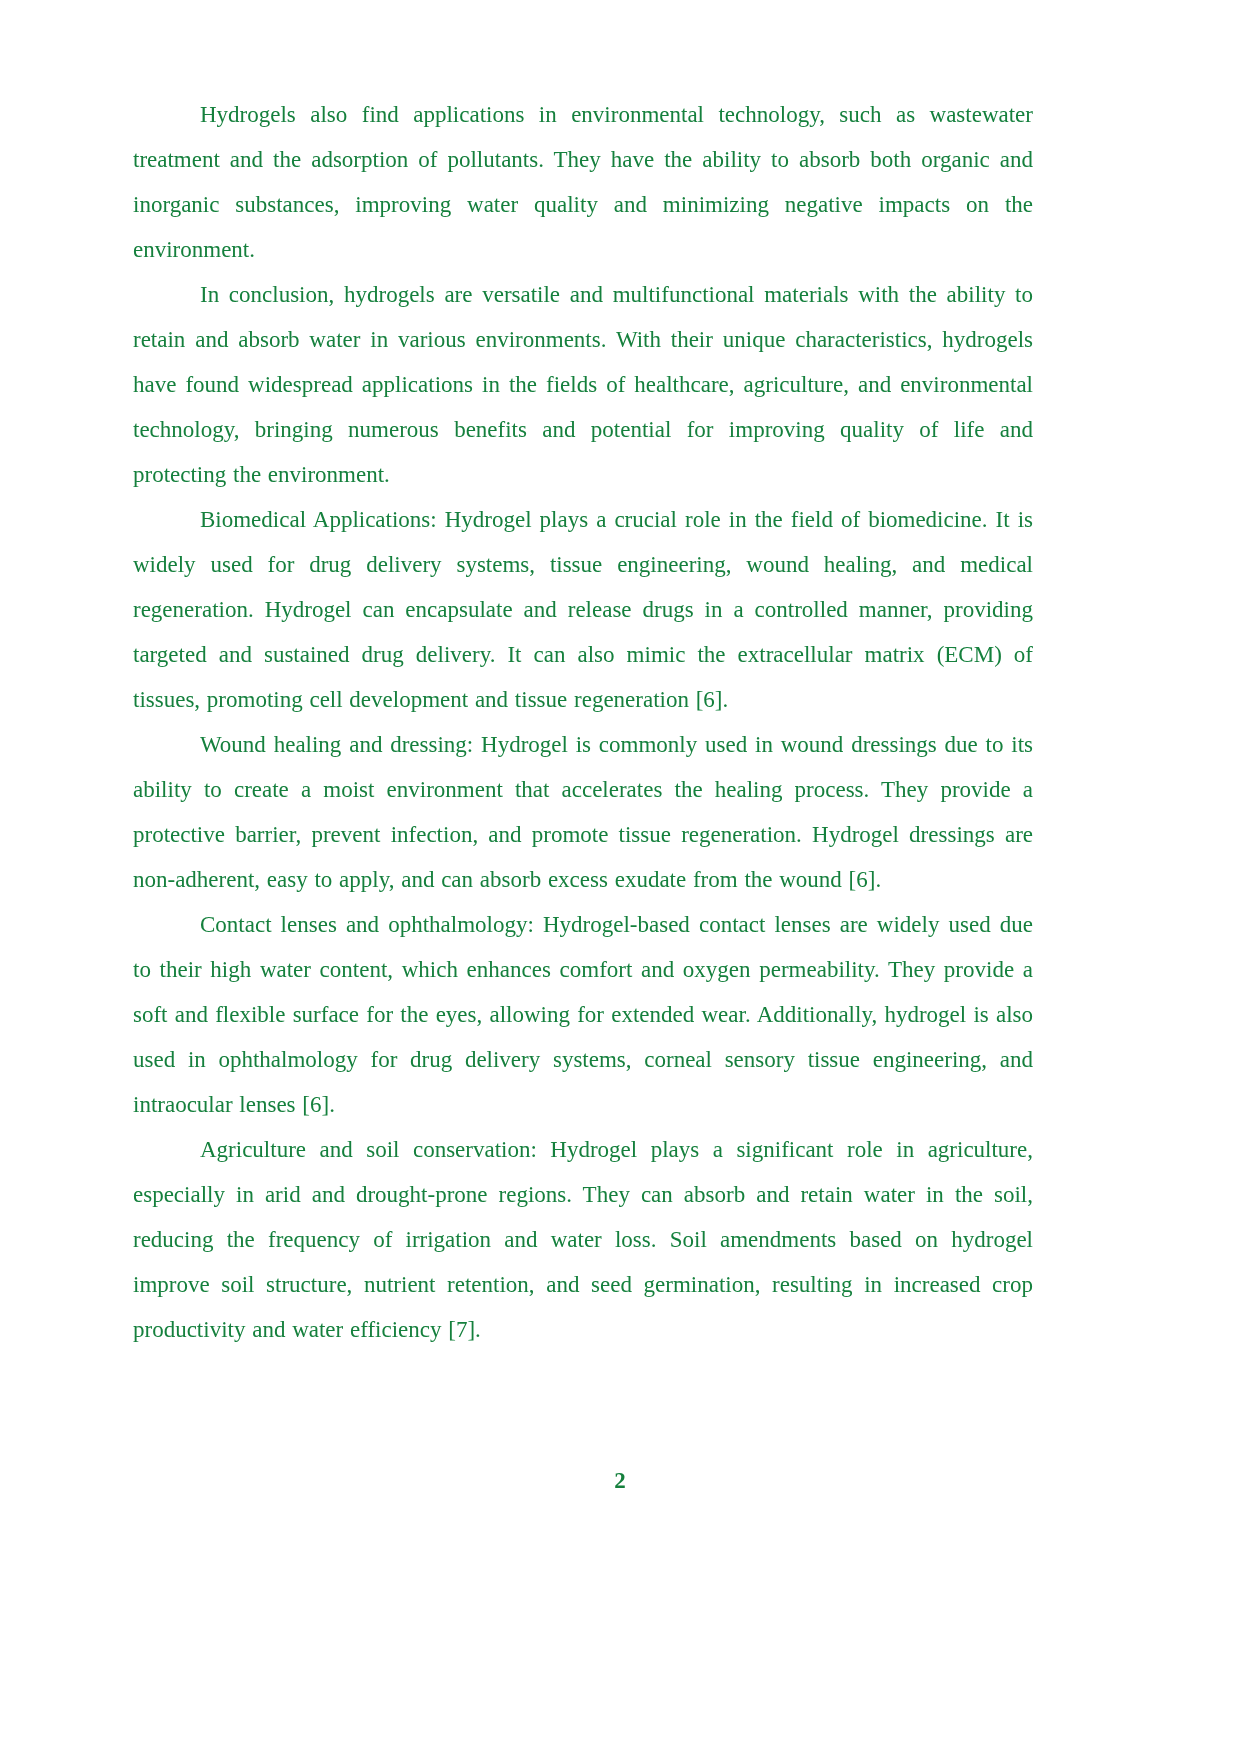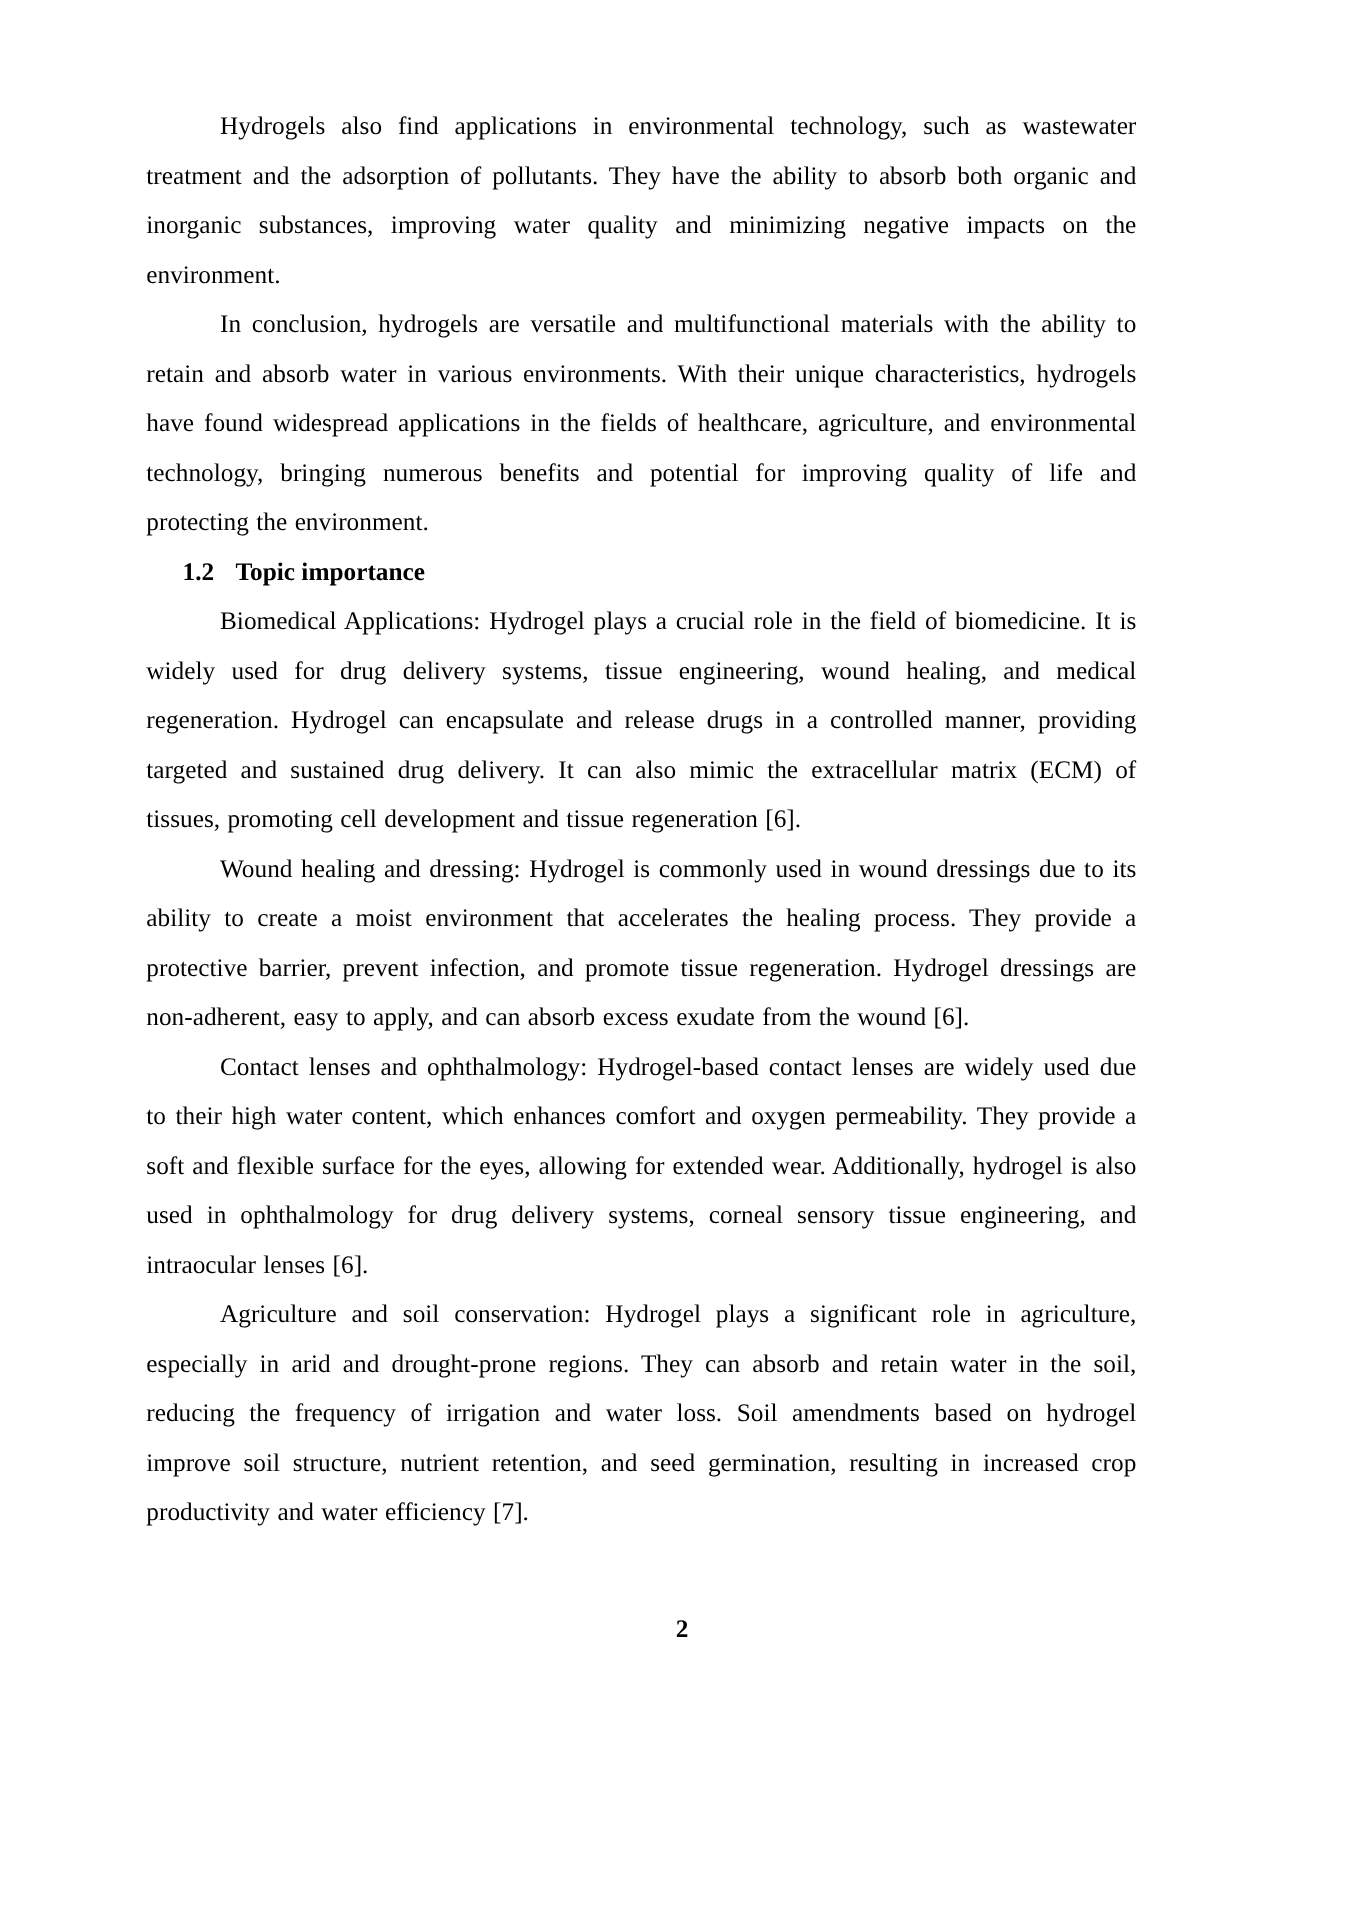--- a/index.html
+++ b/index.html
@@ -5,21 +5,21 @@
   html, body {
     margin: 0;
     padding: 0;
     background: #ffffff;
   }
   .page {
     position: relative;
     width: 1240px;
     height: 1754px;
     background: #ffffff;
-    color: #000000;
+    color: #15803d;
     font-family: "Liberation Serif", serif;
     overflow: hidden;
   }
   .content {
     position: absolute;
     left: 133px;
     top: 92px;
     width: 900px;
   }
   p.body-par {
@@ -58,24 +58,20 @@
 </head>
 <body>
 
 <div class="page">
   <div class="content">
 
     <p class="body-par">Hydrogels also find applications in environmental technology, such as wastewater treatment and the adsorption of pollutants. They have the ability to absorb both organic and inorganic substances, improving water quality and minimizing negative impacts on the environment.</p>
 
     <p class="body-par">In conclusion, hydrogels are versatile and multifunctional materials with the ability to retain and absorb water in various environments. With their unique characteristics, hydrogels have found widespread applications in the fields of healthcare, agriculture, and environmental technology, bringing numerous benefits and potential for improving quality of life and protecting the environment.</p>
 
-    <h2 class="heading">
-      <span class="h-num">1.2</span>
-      <span class="h-text">Topic importance</span>
-    </h2>
 
 
     <p class="body-par">Biomedical Applications: Hydrogel plays a crucial role in the field of biomedicine. It is widely used for drug delivery systems, tissue engineering, wound healing, and medical regeneration. Hydrogel can encapsulate and release drugs in a controlled manner, providing targeted and sustained drug delivery. It can also mimic the extracellular matrix (ECM) of tissues, promoting cell development and tissue regeneration [6].</p>
 
     <p class="body-par">Wound healing and dressing: Hydrogel is commonly used in wound dressings due to its ability to create a moist environment that accelerates the healing process. They provide a protective barrier, prevent infection, and promote tissue regeneration. Hydrogel dressings are non-adherent, easy to apply, and can absorb excess exudate from the wound [6].</p>
 
     <p class="body-par">Contact lenses and ophthalmology: Hydrogel-based contact lenses are widely used due to their high water content, which enhances comfort and oxygen permeability. They provide a soft and flexible surface for the eyes, allowing for extended wear. Additionally, hydrogel is also used in ophthalmology for drug delivery systems, corneal sensory tissue engineering, and intraocular lenses [6].</p>
 
     <p class="body-par">Agriculture and soil conservation: Hydrogel plays a significant role in agriculture, especially in arid and drought-prone regions. They can absorb and retain water in the soil, reducing the frequency of irrigation and water loss. Soil amendments based on hydrogel improve soil structure, nutrient retention, and seed germination, resulting in increased crop productivity and water efficiency [7].</p>
 

